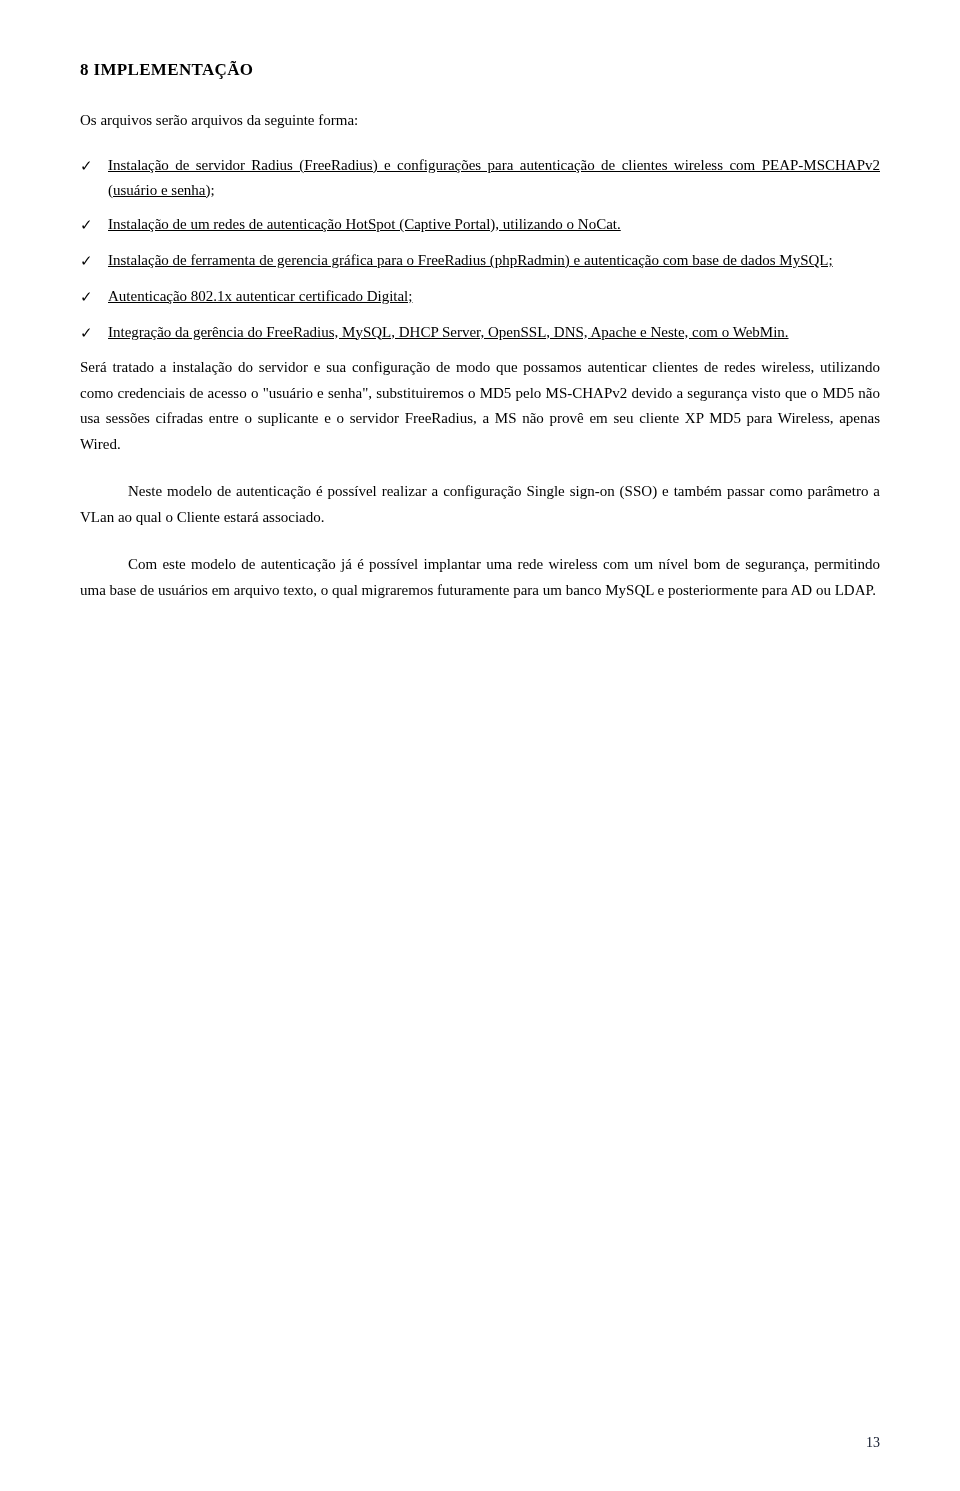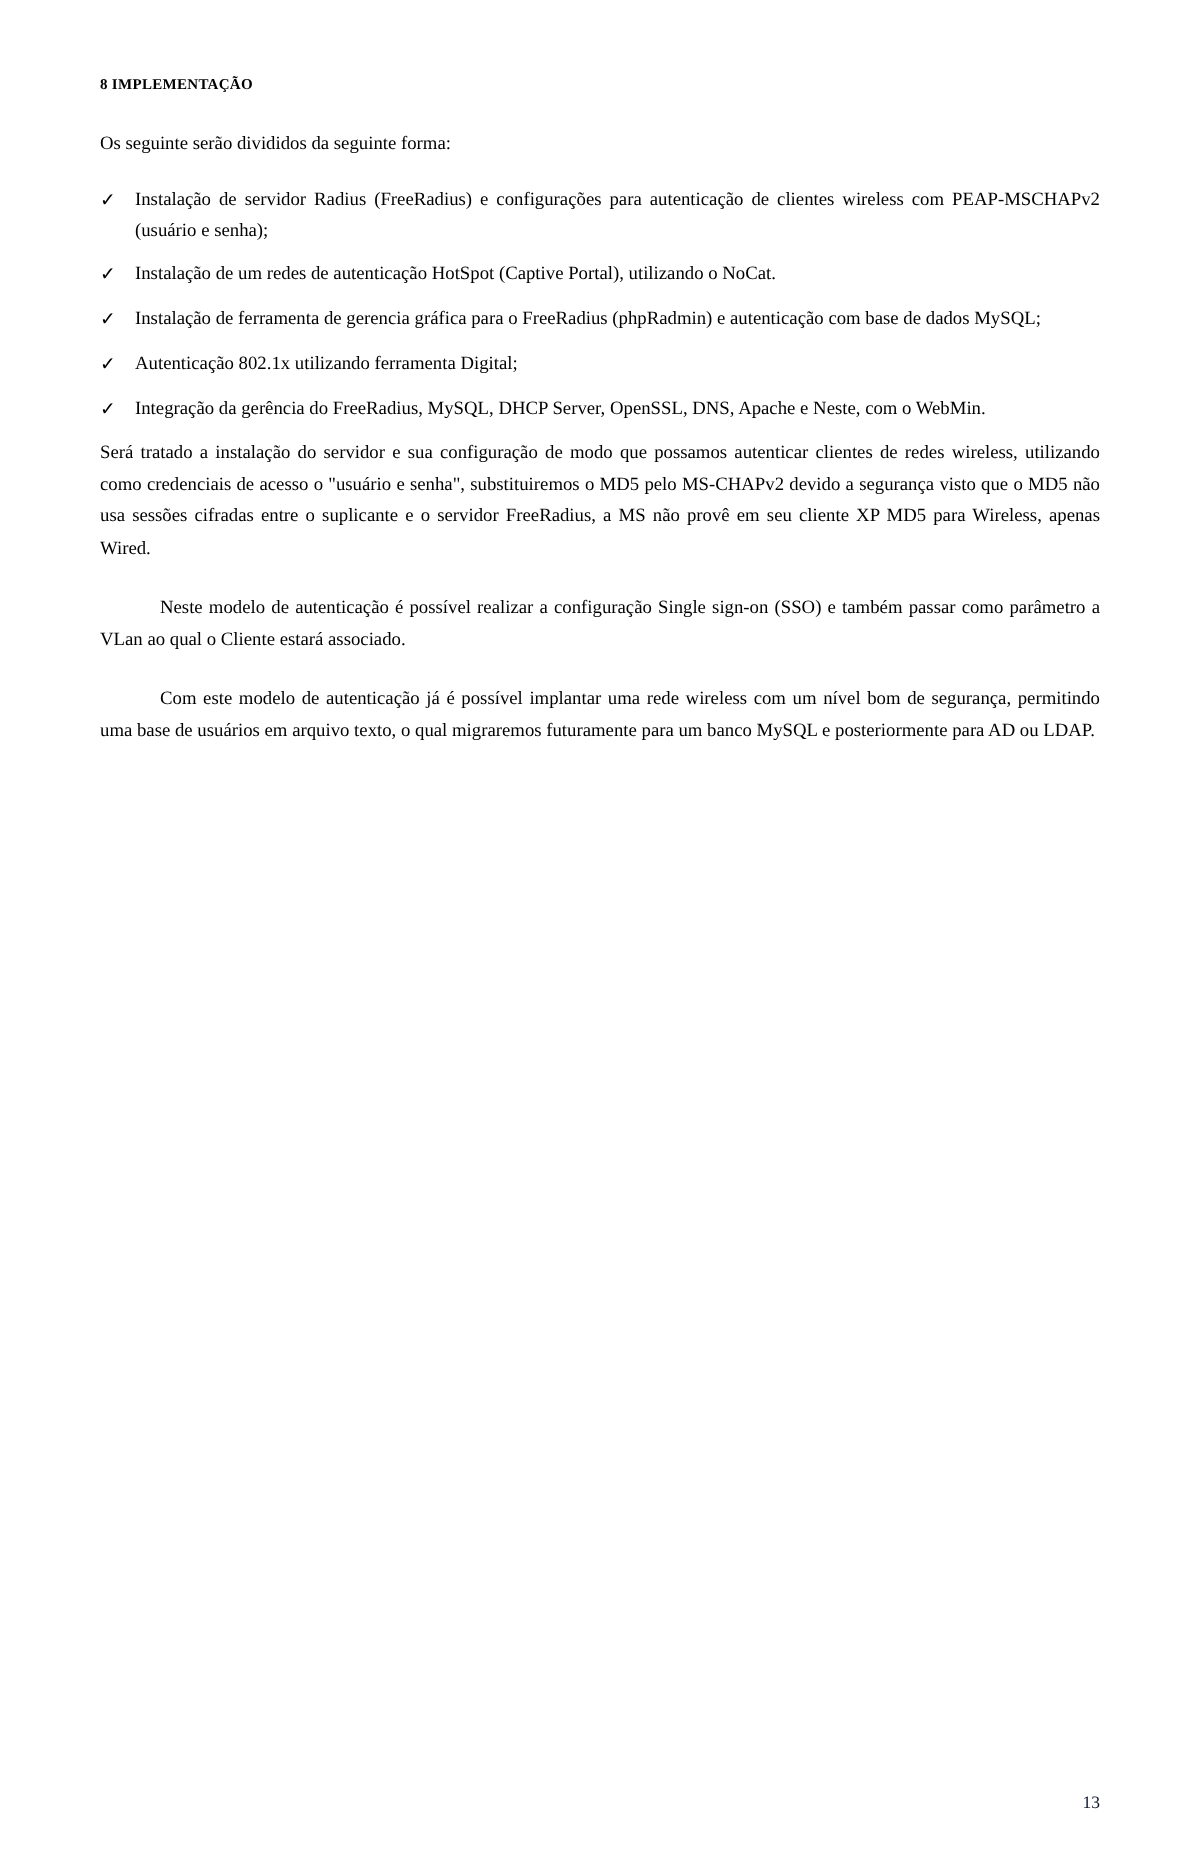--- a/index.html
+++ b/index.html
@@ -18,21 +18,21 @@
       position: relative;
     }
 
     .page {
       padding: 60px 80px 80px 80px;
       min-height: 1491px;
       position: relative;
     }
 
     .section-heading {
-      font-size: 12px;
+      font-size: 17px;
       font-weight: bold;
       margin-bottom: 28px;
       letter-spacing: 0.02em;
     }
 
     .intro-paragraph {
       margin-bottom: 20px;
       line-height: 1.65;
       text-align: justify;
     }
@@ -54,20 +54,21 @@
     .bullet-list li .checkmark {
       min-width: 28px;
       font-size: 15px;
       margin-top: 1px;
       color: #000;
     }
 
     .bullet-list li .item-text {
       flex: 1;
       text-align: justify;
+      text-decoration: underline;
     }
 
     .body-paragraph {
       margin-bottom: 22px;
       line-height: 1.7;
       text-align: justify;
     }
 
     .body-paragraph.indented {
       text-indent: 48px;
@@ -81,39 +82,39 @@
       color: #0f172a;
     }
   </style>
 </head>
 <body>
 
 <div class="page">
 
   <h1 class="section-heading">8 IMPLEMENTAÇÃO</h1>
 
-  <p class="intro-paragraph">Os seguinte serão divididos da seguinte forma:</p>
+  <p class="intro-paragraph">Os arquivos serão arquivos da seguinte forma:</p>
 
   <ul class="bullet-list">
 
   <li>
         <span class="checkmark">✓</span>
         <span class="item-text">Instalação de servidor Radius (FreeRadius) e configurações para autenticação de clientes wireless com PEAP-MSCHAPv2 (usuário e senha);</span>
       </li>
       <li>
         <span class="checkmark">✓</span>
         <span class="item-text">Instalação de um redes de autenticação HotSpot (Captive Portal), utilizando o NoCat.</span>
       </li>
       <li>
         <span class="checkmark">✓</span>
         <span class="item-text">Instalação de ferramenta de gerencia gráfica para o FreeRadius (phpRadmin) e autenticação com base de dados MySQL;</span>
       </li>
       <li>
         <span class="checkmark">✓</span>
-        <span class="item-text">Autenticação 802.1x utilizando ferramenta Digital;</span>
+        <span class="item-text">Autenticação 802.1x autenticar certificado Digital;</span>
       </li>
       <li>
         <span class="checkmark">✓</span>
         <span class="item-text">Integração da gerência do FreeRadius, MySQL, DHCP Server, OpenSSL, DNS, Apache e Neste, com o WebMin.</span>
       </li>
     </ul>
 
   <p class="body-paragraph">Será tratado a instalação do servidor e sua configuração de modo que possamos autenticar clientes de redes wireless, utilizando como credenciais de acesso o "usuário e senha", substituiremos o MD5 pelo MS-CHAPv2 devido a segurança visto que o MD5 não usa sessões cifradas entre o suplicante e o servidor FreeRadius, a MS não provê em seu cliente XP MD5 para Wireless, apenas Wired.</p>
 
   <p class="body-paragraph indented">Neste modelo de autenticação é possível realizar a configuração Single sign-on (SSO) e também passar como parâmetro a VLan ao qual o Cliente estará associado.</p>

